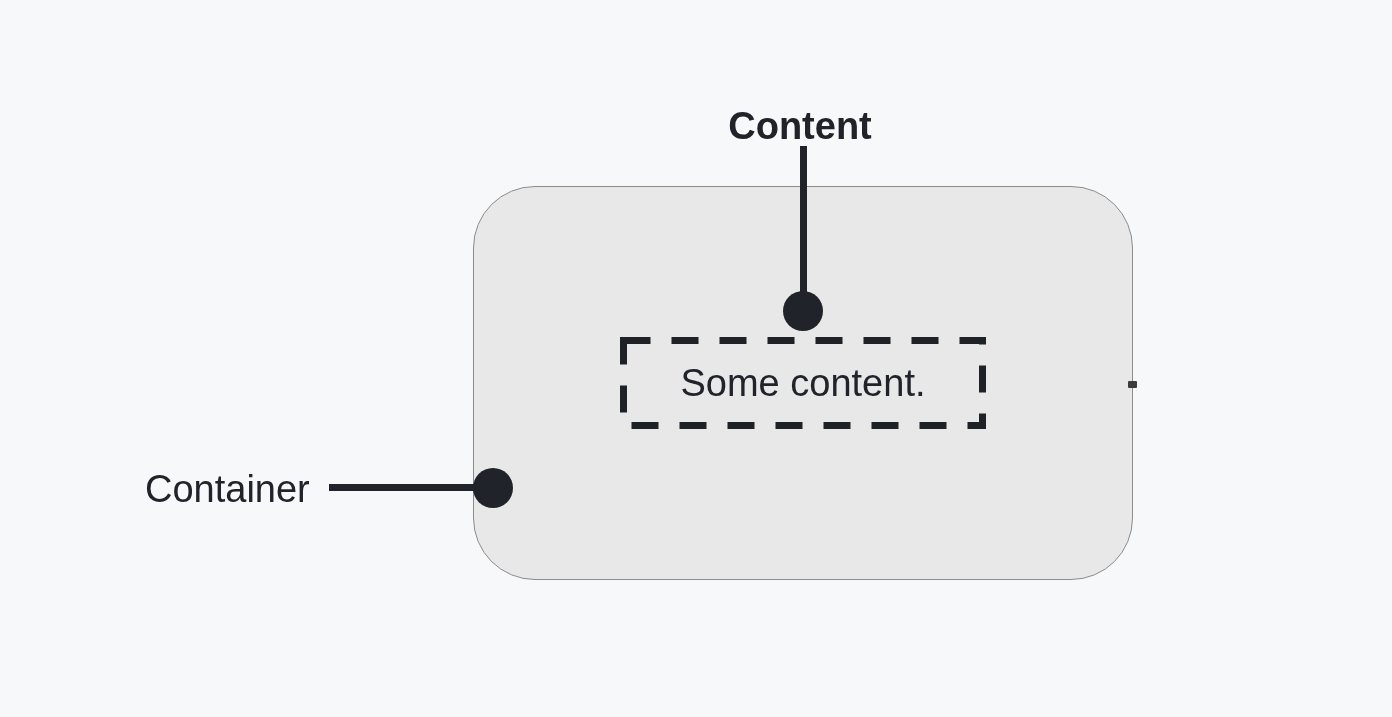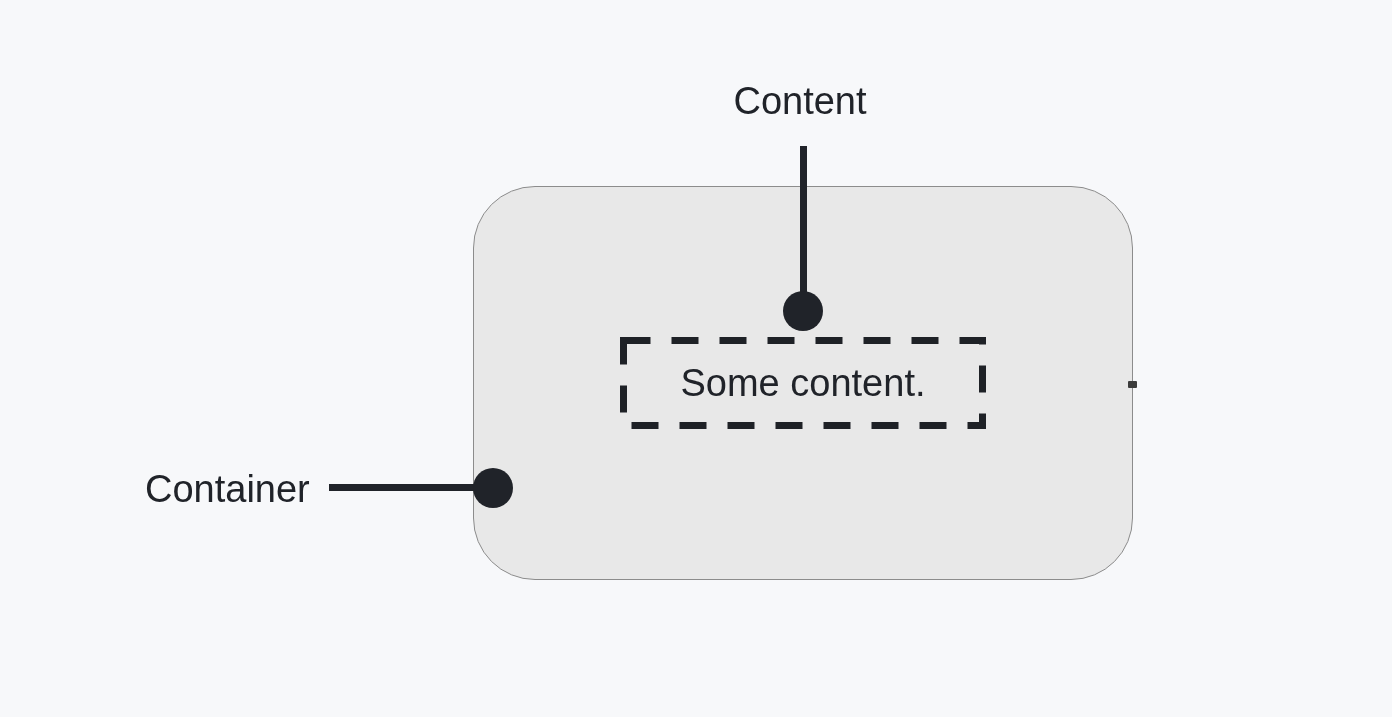--- a/index.html
+++ b/index.html
@@ -56,22 +56,23 @@
 
   .label {
     position: absolute;
     font-size: 38px;
     line-height: 44px;
     color: var(--ink);
     white-space: nowrap;
   }
   .content-label {
     left: 800px;
-    top: 79px;
+    top: 104px;
     transform: translateX(-50%);
+    font-weight: bold;
   }
   .container-label {
     left: 145px;
     top: 467px;
     text-align: right;
   }
 
   .vline {
     position: absolute;
     left: 800px;

